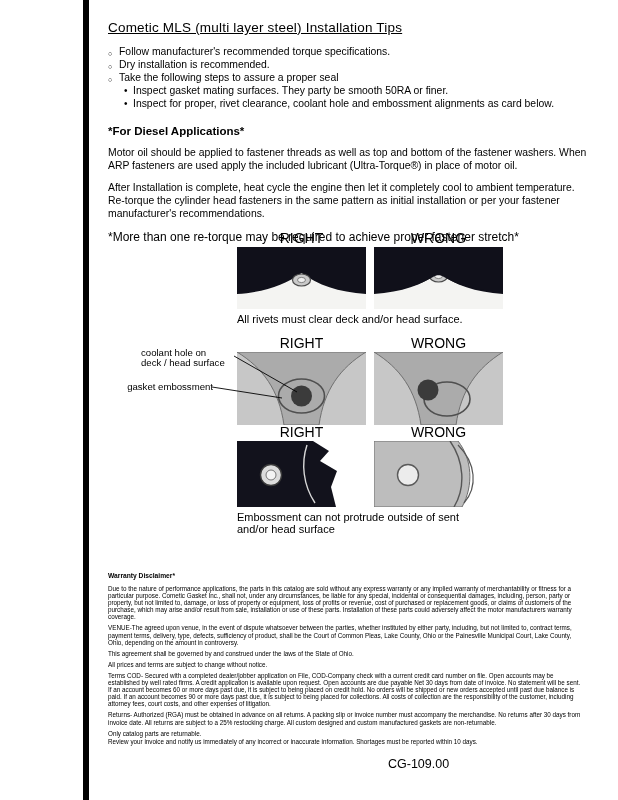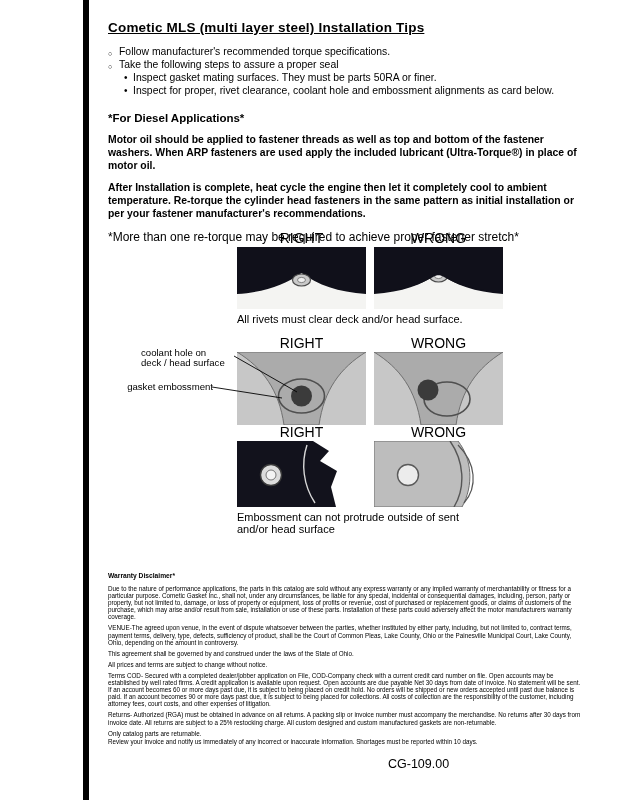--- a/index.html
+++ b/index.html
@@ -7,32 +7,32 @@
   body {
     width:618px; height:800px;
     font-family:"Liberation Sans", sans-serif;
     color:#000;
   }
   .page { position:relative; width:618px; height:800px; background:#fff; overflow:hidden; }
   .left-bar { position:absolute; left:83px; top:0; width:6px; height:800px; background:#000; }
 
   .header-block { position:absolute; left:108px; top:20px; width:484px; }
   .title {
-    font-size:13.5px; font-weight:bold; text-decoration:underline;
+    font-size:13.5px; font-weight:normal; text-decoration:underline;
     letter-spacing:.2px; margin-bottom:10px;
   }
   .tips { list-style:none; font-size:10.4px; line-height:13px; }
   .tips > li { padding-left:11px; position:relative; }
   .tips > li::before { content:"○"; position:absolute; left:0; top:2px; font-size:7px; }
   .subtips { list-style:none; margin-left:15px; }
   .subtips li { padding-left:10px; position:relative; }
   .subtips li::before { content:"•"; position:absolute; left:1px; top:0; font-size:10px; }
 
   .diesel-heading { font-size:11.5px; font-weight:bold; margin-top:15px; margin-bottom:9px; }
-  .body-p { font-size:10.4px; line-height:13px; margin-bottom:9px; width:482px;font-weight:bold; }
+  .body-p { font-size:10.4px; line-height:13px; margin-bottom:9px; width:482px; }
   .note-p { font-size:12px; line-height:13px; margin-top:11px; }
 
   .diagram-block { position:absolute; left:237px; top:231px; width:266px; }
   .drow-wrap { position:relative; }
   .drow { display:flex; gap:8px; }
   .dcol { width:129px; }
   .dlabel { text-align:center; font-size:14px; line-height:14px; margin-bottom:2px; }
   .dimg { display:block; width:129px; }
   .dcaption { font-size:11px; line-height:12.5px; margin:4px 0 10px 0; white-space:pre-line; }
 
@@ -51,23 +51,24 @@
 <body>
 
 <div class="page">
   <div class="left-bar"></div>
 
   <div class="header-block">
     <h1 class="title">Cometic MLS (multi layer steel) Installation Tips</h1>
 
     <ul class="tips">
       <li>Follow manufacturer's recommended torque specifications.</li>
+      <li>Dry installation is recommended.</li>
       <li>Take the following steps to assure a proper seal</li>
       <ul class="subtips">
-        <li>Inspect gasket mating surfaces.  They must be parts 50RA or finer.</li>
+        <li>Inspect gasket mating surfaces.  They party be smooth 50RA or finer.</li>
         <li>Inspect for proper, rivet clearance, coolant hole and embossment alignments as card below.</li>
       </ul>
     </ul>
 
     <h2 class="diesel-heading">*For Diesel Applications*</h2>
     <p class="body-p">Motor oil should be applied to fastener threads as well as top and bottom of the fastener washers. When ARP fasteners are used apply the included lubricant (Ultra-Torque®) in place of motor oil.</p>
     <p class="body-p">After Installation is complete, heat cycle the engine then let it completely cool to ambient temperature. Re-torque the cylinder head fasteners in the same pattern as initial installation or per your fastener manufacturer's recommendations.</p>
     <p class="note-p">*More than one re-torque may be required to achieve proper fastener stretch*</p>
   </div>
 

